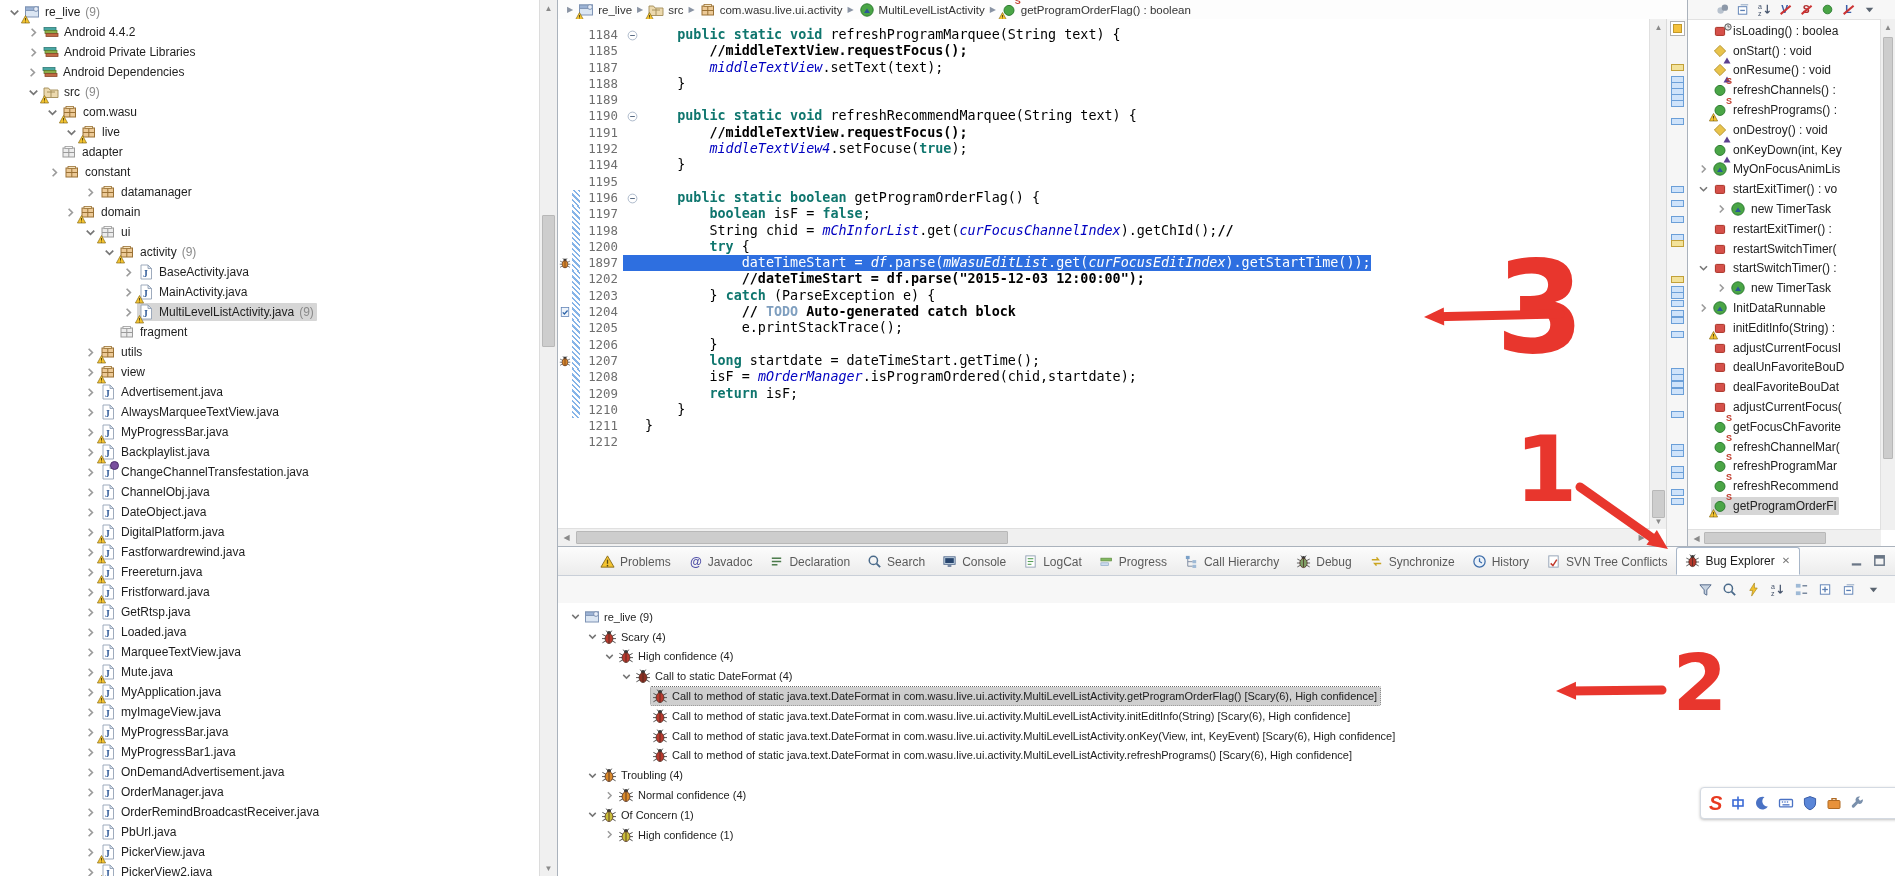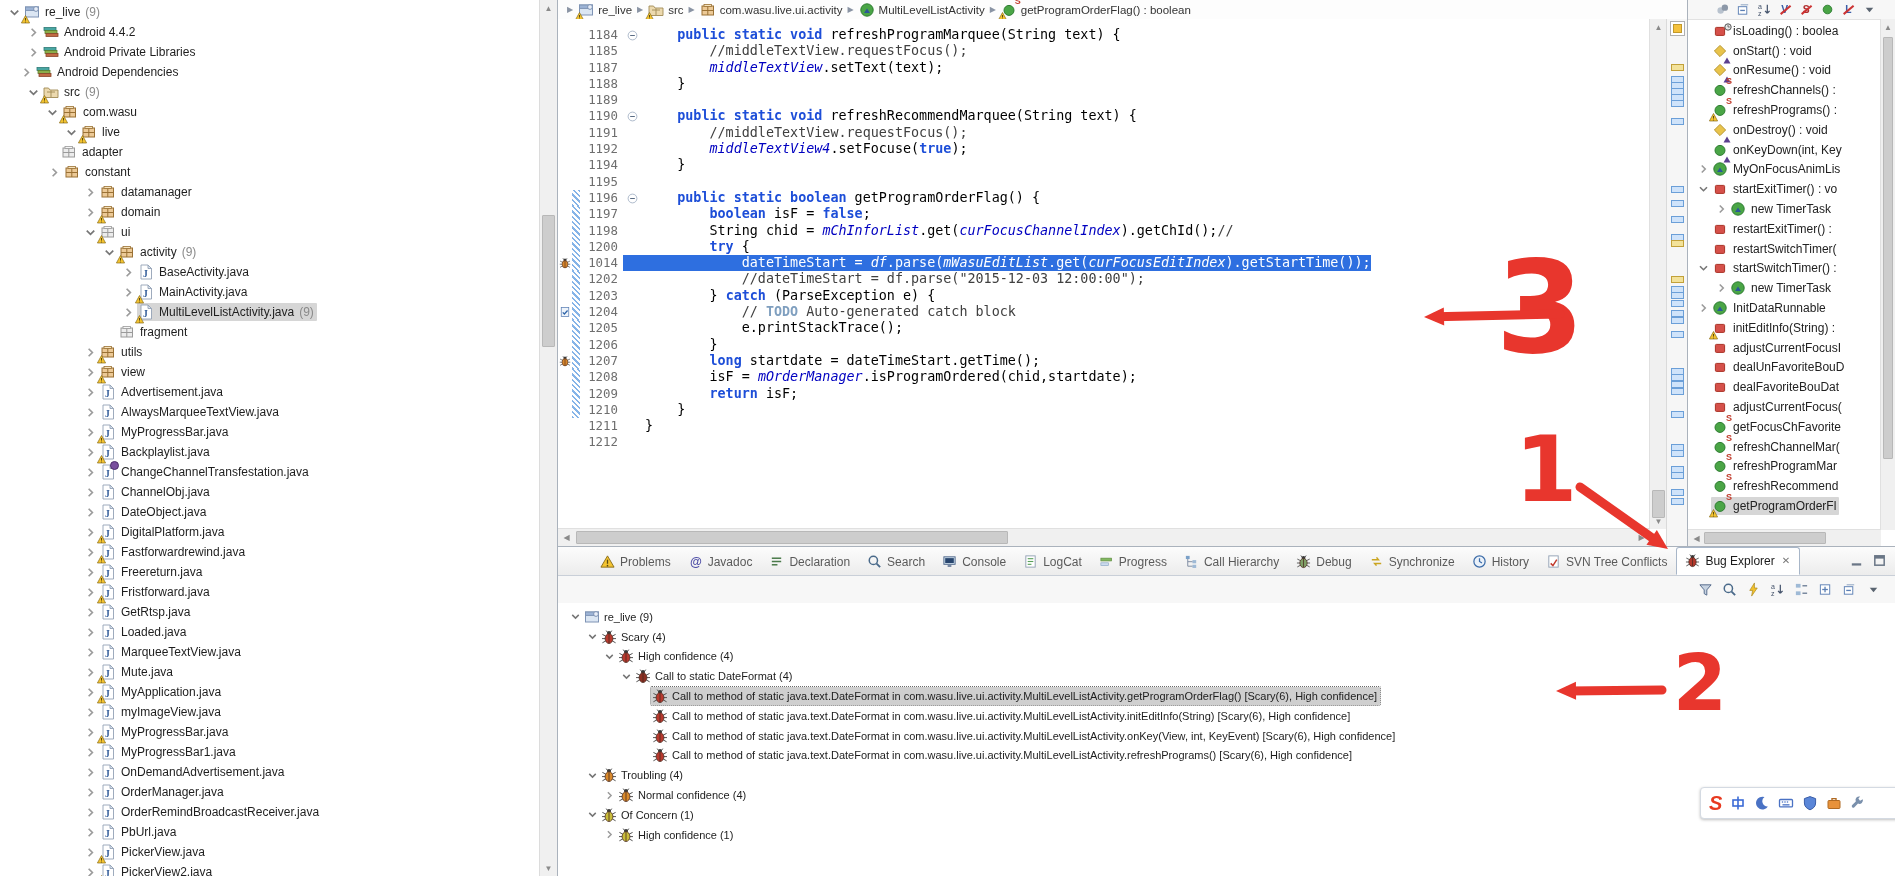--- a/index.html
+++ b/index.html
@@ -44,22 +44,22 @@
   #codewrap{position:absolute;left:0;right:37px;top:19px;bottom:17px;overflow:hidden;background:#fff;padding-top:8px;}
   .crow{display:flex;height:16.3px;line-height:16.3px;font-family:"DejaVu Sans Mono","Liberation Mono",monospace;font-size:13.4px;}
   .crow .cm{width:14px;flex:none;display:flex;align-items:center;justify-content:center;}
   .crow .cm svg{width:12px;height:12px;}
   .crow .cb{width:8px;flex:none;}
   .crow .cb.hatch{background:repeating-linear-gradient(45deg,#85b4e8 0 1.6px,#ffffff 1.6px 3.8px);}
   .crow .ln{width:38px;flex:none;text-align:right;padding-right:5px;color:#6e6e6e;font-size:12.4px;}
   .crow .cf{width:22px;flex:none;display:flex;align-items:center;}
   .crow .cf svg{width:11px;height:11px;margin-left:4px;}
   .crow .ct{white-space:pre;}
-  .tk-k{color:#1d4ed8;font-weight:bold;}
-  .tk-c{color:#404040;}
+  .tk-k{color:#0f766e;font-weight:bold;}
+  .tk-c{color:#000000;font-weight:bold;}
   .tk-t{color:#7f9fbf;font-weight:bold;}
   .tk-f{color:#0000c0;font-style:italic;}
   .tk-p{color:#000;}
   .crow.sel .ct{background:#2e6fe0;}
   .crow.sel .ct span{color:#fff;}
   .crow.sel .cf{background:#2e6fe0;}
   #e-vscroll{position:absolute;right:20px;top:19px;bottom:17px;width:17px;background:#f0f0f0;border-left:1px solid #e0e0e0;}
   #e-oruler{position:absolute;right:0;top:19px;bottom:0;width:20px;background:#f6f6f6;border-left:1px solid #dadada;}
   .omark{position:absolute;left:4px;width:11px;height:5px;background:#cfe3fa;border:1px solid #6b9fd8;}
   .omark.y{background:#f3e29a;border-color:#c2a13a;}
@@ -157,21 +157,21 @@
           <span class="icw">
             <span class="base"><svg viewBox="0 0 16 16">
                 <rect x="1" y="3.5" width="12" height="3" fill="#49a6a2" stroke="#2d7a77" stroke-width="0.8"></rect>
                 <rect x="2" y="6.5" width="12" height="3" fill="#8aac4a" stroke="#5c7f2b" stroke-width="0.8"></rect>
                 <rect x="3" y="9.5" width="12" height="3" fill="#c06a44" stroke="#8a462a" stroke-width="0.8"></rect>
               </svg></span>
           </span>
           <span class="lbl">Android Private Libraries</span>
         </span>
       </div>
-      <div class="trow" style="padding-left:18px">
+      <div class="trow" style="padding-left:24px">
         <span class="exp ic">
           <svg viewBox="0 0 16 16">
             <path d="M6 4 l4 4 -4 4" fill="none" stroke="#9b9b9b" stroke-width="1.8"></path>
           </svg>
         </span>
         <span class="rowsel ">
           <span class="icw">
             <span class="base"><svg viewBox="0 0 16 16">
                 <rect x="1" y="3.5" width="12" height="3" fill="#49a6a2" stroke="#2d7a77" stroke-width="0.8"></rect>
                 <rect x="2" y="6.5" width="12" height="3" fill="#8aac4a" stroke="#5c7f2b" stroke-width="0.8"></rect>
@@ -293,21 +293,21 @@
             <span class="base"><svg viewBox="0 0 16 16">
                 <rect x="2" y="4" width="11.5" height="9" fill="#ecc996" stroke="#9a7134" stroke-width="1"></rect>
                 <line x1="2" y1="8.5" x2="13.5" y2="8.5" stroke="#9a7134" stroke-width="1"></line>
                 <line x1="7.8" y1="4" x2="7.8" y2="13" stroke="#9a7134" stroke-width="1"></line>
                 <rect x="4" y="2.4" width="7.5" height="2" fill="#f6e3bd" stroke="#9a7134" stroke-width="0.8"></rect>
               </svg></span>
           </span>
           <span class="lbl">datamanager</span>
         </span>
       </div>
-      <div class="trow" style="padding-left:82px">
+      <div class="trow" style="padding-left:62px">
         <span class="exp ic">
           <svg viewBox="0 0 16 16">
             <path d="M6 4 l4 4 -4 4" fill="none" stroke="#9b9b9b" stroke-width="1.8"></path>
           </svg>
         </span>
         <span class="rowsel ">
           <span class="icw">
             <span class="base"><svg viewBox="0 0 16 16">
                 <rect x="2" y="4" width="11.5" height="9" fill="#ecc996" stroke="#9a7134" stroke-width="1"></rect>
                 <line x1="2" y1="8.5" x2="13.5" y2="8.5" stroke="#9a7134" stroke-width="1"></line>
@@ -1182,21 +1182,21 @@
  <line x1="4.6" y1="12" x2="1.4" y2="13.8" stroke="#555" stroke-width="1"></line>
  <line x1="11.4" y1="7" x2="14.6" y2="5.4" stroke="#555" stroke-width="1"></line>
  <line x1="11.4" y1="9.6" x2="15" y2="9.6" stroke="#555" stroke-width="1"></line>
  <line x1="11.4" y1="12" x2="14.6" y2="13.8" stroke="#555" stroke-width="1"></line>
  <circle cx="8" cy="4" r="2" fill="#3a3a3a"></circle>
  <ellipse cx="8" cy="9.6" rx="3.9" ry="4.9" fill="#d8862a" stroke="#4a2a20" stroke-width="0.8"></ellipse>
  <line x1="8" y1="5.2" x2="8" y2="14.2" stroke="#4a2a20" stroke-width="0.8"></line>
           </svg>
         </span>
         <span class="cb hatch"></span>
-        <span class="ln">1014</span>
+        <span class="ln">1897</span>
         <span class="cf"></span>
         <span class="ct"><span class="tk-p">            dateTimeStart = </span><span class="tk-f">df</span><span class="tk-p">.parse(</span><span class="tk-f">mWasuEditList</span><span class="tk-p">.get(</span><span class="tk-f">curFocusEditIndex</span><span class="tk-p">).getStartTime());</span></span>
       </div>
       <div class="crow ">
         <span class="cm"></span>
         <span class="cb hatch"></span>
         <span class="ln">1202</span>
         <span class="cf"></span>
         <span class="ct"><span class="tk-p">            </span><span class="tk-c">//dateTimeStart = df.parse("2015-12-03 12:00:00");</span></span>
       </div>

